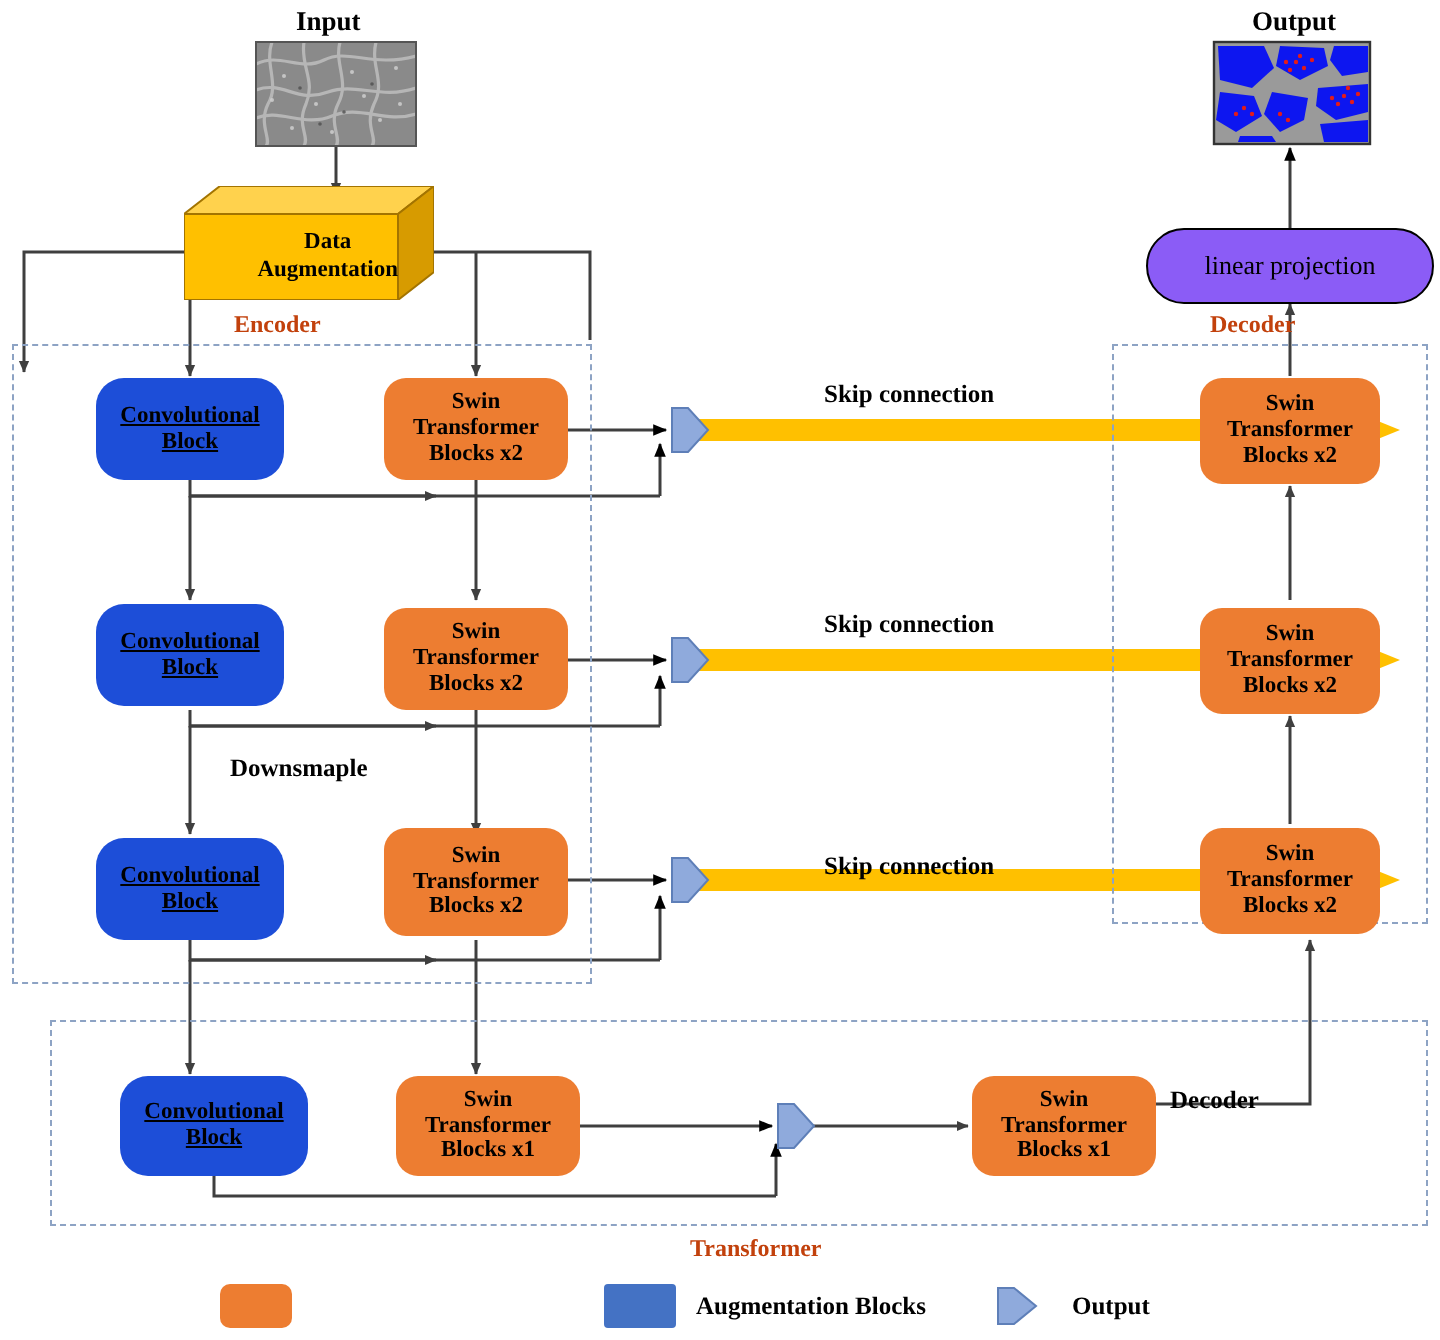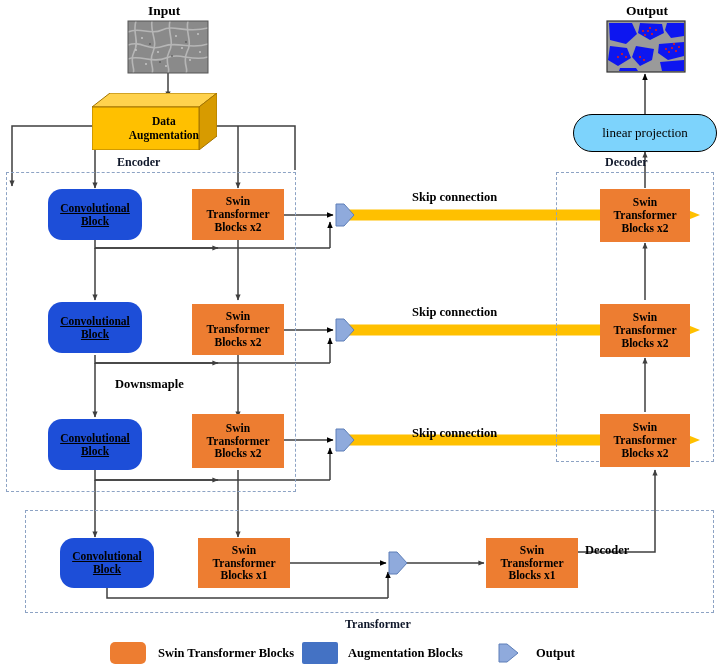--- a/index.html
+++ b/index.html
@@ -5,29 +5,29 @@
   html,body{margin:0;padding:0;background:#ffffff;}
   body{width:720px;height:670px;position:relative;overflow:hidden;
        font-family:"Liberation Serif", serif;}
   .diagram{position:absolute;left:0;top:0;width:720px;height:670px;padding-left:34px;}
 
   
   .node{position:absolute;box-sizing:border-box;display:flex;align-items:center;
         justify-content:center;text-align:center;font-weight:bold;color:#000;
         line-height:1.12;}
 
-  .swin{background:#ED7D31;border-radius:0;font-size:11.5px;}
+  .swin{background:#ED7D31;border-radius:11px;font-size:11.5px;}
   .conv{background:#1d4ed8;border-radius:14px;font-size:11.5px;text-decoration:underline;}
-  .linproj{background:#7dd3fc;border:1.6px solid #000;border-radius:26px;
+  .linproj{background:#8b5cf6;border:1.6px solid #000;border-radius:26px;
            font-size:13px;font-weight:normal;}
 
   
   .group{position:absolute;box-sizing:border-box;
          border:1.6px dashed #8DA3C4;}
-  .group-label{position:absolute;font-size:12px;font-weight:bold;color:#0f172a;
+  .group-label{position:absolute;font-size:12px;font-weight:bold;color:#c2410c;
                white-space:nowrap;}
 
   
   .lbl{position:absolute;font-size:12.5px;font-weight:bold;color:#000;
        white-space:nowrap;}
   .lbl-title{font-size:13.5px;}
 
   
   .aug-wrap{position:absolute;}
   .aug-front{position:absolute;background:#FFC000;border:1px solid #A37400;
@@ -321,21 +321,20 @@
   </div>
 
   <div class="lbl" style="left:412px;top:190px;">Skip connection</div>
   <div class="lbl" style="left:412px;top:305px;">Skip connection</div>
   <div class="lbl" style="left:412px;top:426px;">Skip connection</div>
   <div class="lbl" style="left:115px;top:377px;">Downsmaple</div>
   <div class="lbl" style="left:585px;top:543px;">Decoder</div>
 
   <div class="legend">
     <div class="lg-sw" style="left:110px;top:6px;background:#ED7D31;"></div>
-    <div class="lg-txt" style="left:158px;top:10px;">Swin Transformer Blocks</div>
 
     <div class="lg-sw" style="left:302px;top:6px;background:#4472C4;border-radius:2px;"></div>
     <div class="lg-txt" style="left:348px;top:10px;">Augmentation Blocks</div>
 
     <svg style="position:absolute;left:497px;top:5px;" width="24" height="24">
       <path d="M2,3 L10,3 L21,12 L10,21 L2,21 z" fill="#8FAADC" stroke="#5E7FB8" stroke-width="1"></path>
     </svg>
     <div class="lg-txt" style="left:536px;top:10px;">Output</div>
   </div>
 

